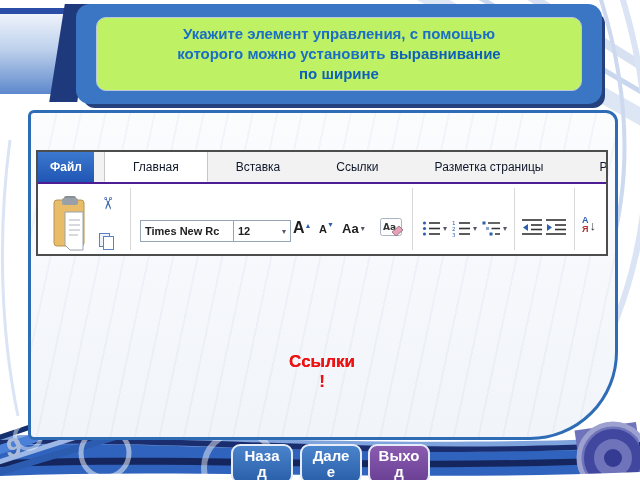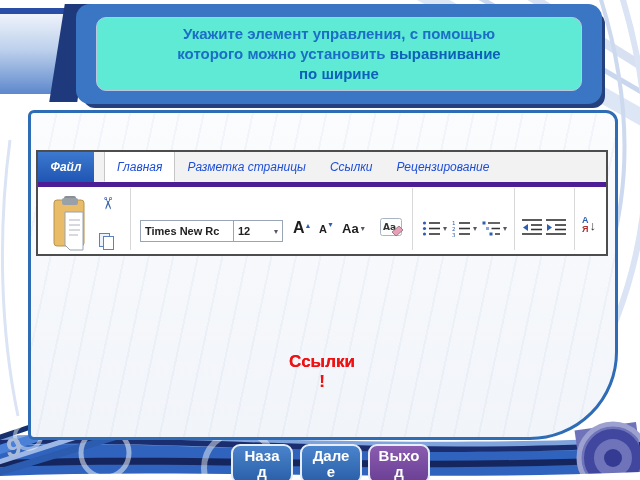--- a/index.html
+++ b/index.html
@@ -15,38 +15,38 @@
   
   .top-pane{left:0;top:8px;width:64px;height:80px;z-index:3;
     background:linear-gradient(#eef3fb 0%,#bdd0ec 45%,#5d88cc 100%);
     border-top:6px solid #2a4da8;border-right:2px solid #27437e;}
   .navy-wedge{left:57px;top:4px;width:28px;height:98px;background:#1f3a7c;
     transform:skewX(-9deg);z-index:3;}
 
   
   .title-banner{left:76px;top:4px;width:526px;height:100px;background:#3b76c4;
     border-radius:14px;box-shadow:5px 6px 0 -2px #24417e;z-index:4;}
-  .title-inner{position:absolute;left:20px;top:13px;right:20px;bottom:13px;background:#5eead4;
+  .title-inner{position:absolute;left:20px;top:13px;right:20px;bottom:13px;background:#bef264;
     border:1px solid #b9c8e0;border-radius:10px;display:flex;align-items:center;justify-content:center;}
   .title-text{max-width:332px;margin:0 auto;text-align:center;color:#1a6ec6;
     font-size:15px;line-height:1.32;font-weight:600;}
   .title-text b{font-weight:800;color:#0e61ba;}
 
   
   .panel{left:28px;top:110px;width:590px;height:330px;box-sizing:border-box;z-index:2;
     border:3px solid #2e6db5;border-radius:6px 12px 88px 6px;
     background:linear-gradient(#fbfcfe,#f1f4f9);}
   .panel::before{content:"";position:absolute;inset:0;border-radius:inherit;
     background:repeating-linear-gradient(102deg,rgba(175,192,224,.12) 0 2px,transparent 2px 24px);}
 
   
   .ribbon{left:36px;top:150px;width:572px;height:106px;box-sizing:border-box;z-index:3;
     border:2px solid #4d4d4d;background:#ffffff;overflow:hidden;}
-  .tabstrip{display:flex;height:30px;background:#f2f2f2;border-bottom:5px solid #4c1d95;white-space:nowrap;font-style:italic;}
-  .tab{display:flex;align-items:center;padding:0 12px;font-size:12px;color:#1d4ed8;flex:0 0 auto;}
+  .tabstrip{display:flex;height:30px;background:#f2f2f2;border-bottom:2px solid #4c1d95;white-space:nowrap;}
+  .tab{display:flex;align-items:center;padding:0 28px;font-size:12px;color:#0f172a;flex:0 0 auto;}
   .tab-file{width:56px;justify-content:center;padding:0;color:#ffffff;font-weight:bold;
     background:linear-gradient(#3c79cf,#1f55b4);}
   .tab-active{background:#ffffff;border-left:1px solid #c6c6c6;border-right:1px solid #c6c6c6;
     margin-left:10px;border-bottom:1px solid #ffffff;position:relative;top:0;}
   .rb-controls{position:absolute;left:0;right:0;top:32px;bottom:0;}
   .rb-controls > *{position:absolute;}
   .vsep{width:1px;top:4px;bottom:4px;background:#d8d8d8;}
   .combo{height:22px;box-sizing:border-box;border:1px solid #98a5b6;background:#fff;
     display:flex;align-items:center;font-size:11px;font-weight:600;color:#222;padding:0 4px;overflow:hidden;}
   .combo .dd{margin-left:auto;color:#556;font-size:8px;padding-left:3px;}
@@ -114,22 +114,23 @@
 <div class="abs title-banner">
   <div class="title-inner">
     <div class="title-text"><span>Укажите элемент управления, с помощью которого можно установить </span><b>выравнивание по ширине</b></div>
   </div>
 </div>
 
 <div class="abs ribbon">
   <div class="tabstrip">
     <div class="tab tab-file">Файл</div>
     <div class="tab tab-active">Главная</div>
+    <div class="tab">Вставка</div>
+    <div class="tab">Ссылки</div>
     <div class="tab">Разметка страницы</div>
-    <div class="tab">Ссылки</div>
     <div class="tab">Рецензирование</div>
   </div>
 
   <div class="rb-controls">
 
     <div style="left:14px;top:12px;">
       <svg width="36" height="56" viewBox="0 0 36 56">
         <rect x="12" y="0" width="12" height="7" rx="2" fill="#8a8f96"></rect>
         <rect x="2" y="4" width="30" height="46" rx="3" fill="#e9bc6a" stroke="#b8924a"></rect>
         <rect x="10" y="2" width="16" height="7" rx="2" fill="#9aa0a8"></rect>
@@ -149,21 +150,21 @@
         <rect x="5.5" y="4.5" width="10" height="13" fill="#ffffff" stroke="#5b82c0"></rect>
       </svg>
     </div>
 
     <div class="vsep" style="left:92px;"></div>
 
     <div class="combo" style="left:102px;top:36px;width:112px;">
       <span>Times New Rc</span>
       <span class="dd">▾</span>
     </div>
-    <div class="combo" style="left:195px;top:36px;width:50px;">
+    <div class="combo" style="left:195px;top:36px;width:58px;">
       <span>12</span>
       <span class="dd">▾</span>
     </div>
 
     <div class="ctl" style="left:255px;top:36px;">
       <span class="growA">А</span>
       <span class="tri">▲</span>
     </div>
     <div class="ctl" style="left:281px;top:40px;">
       <span class="shrinkA">А</span>

